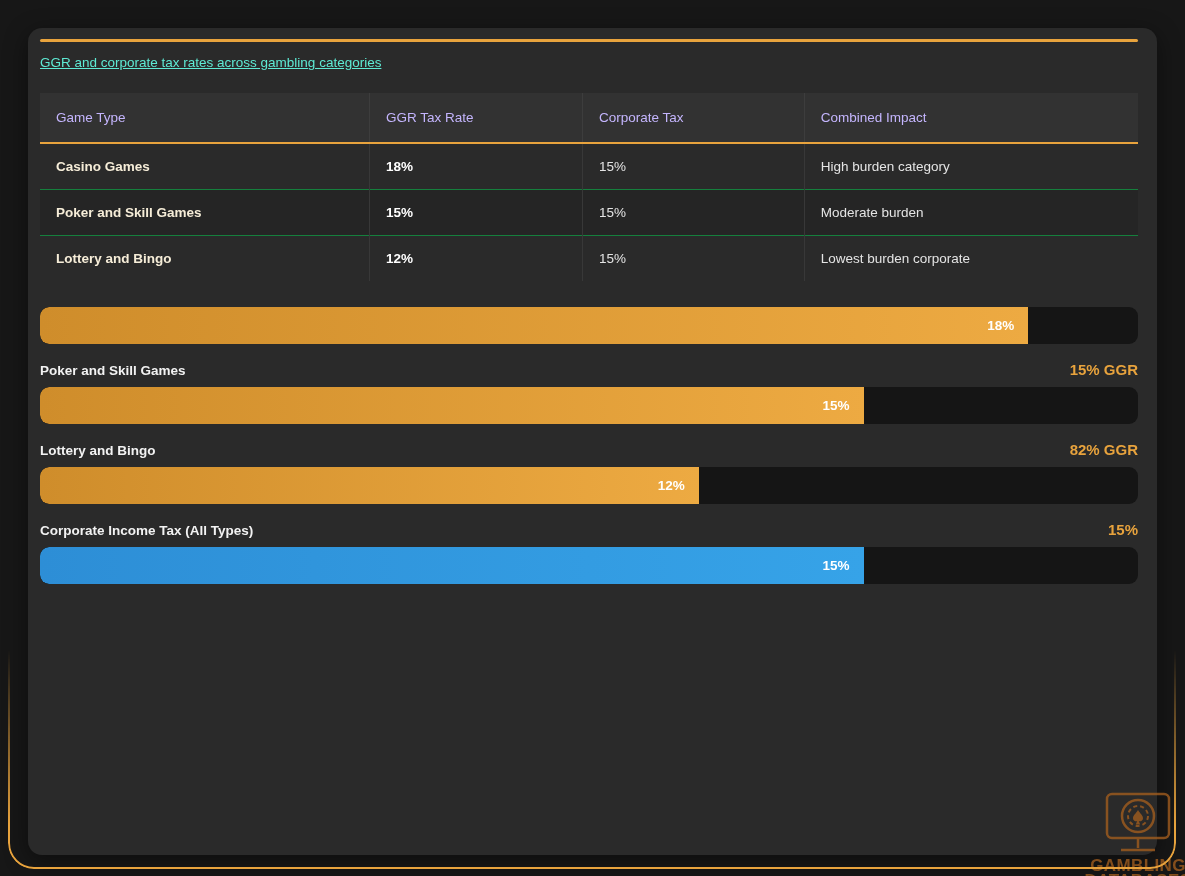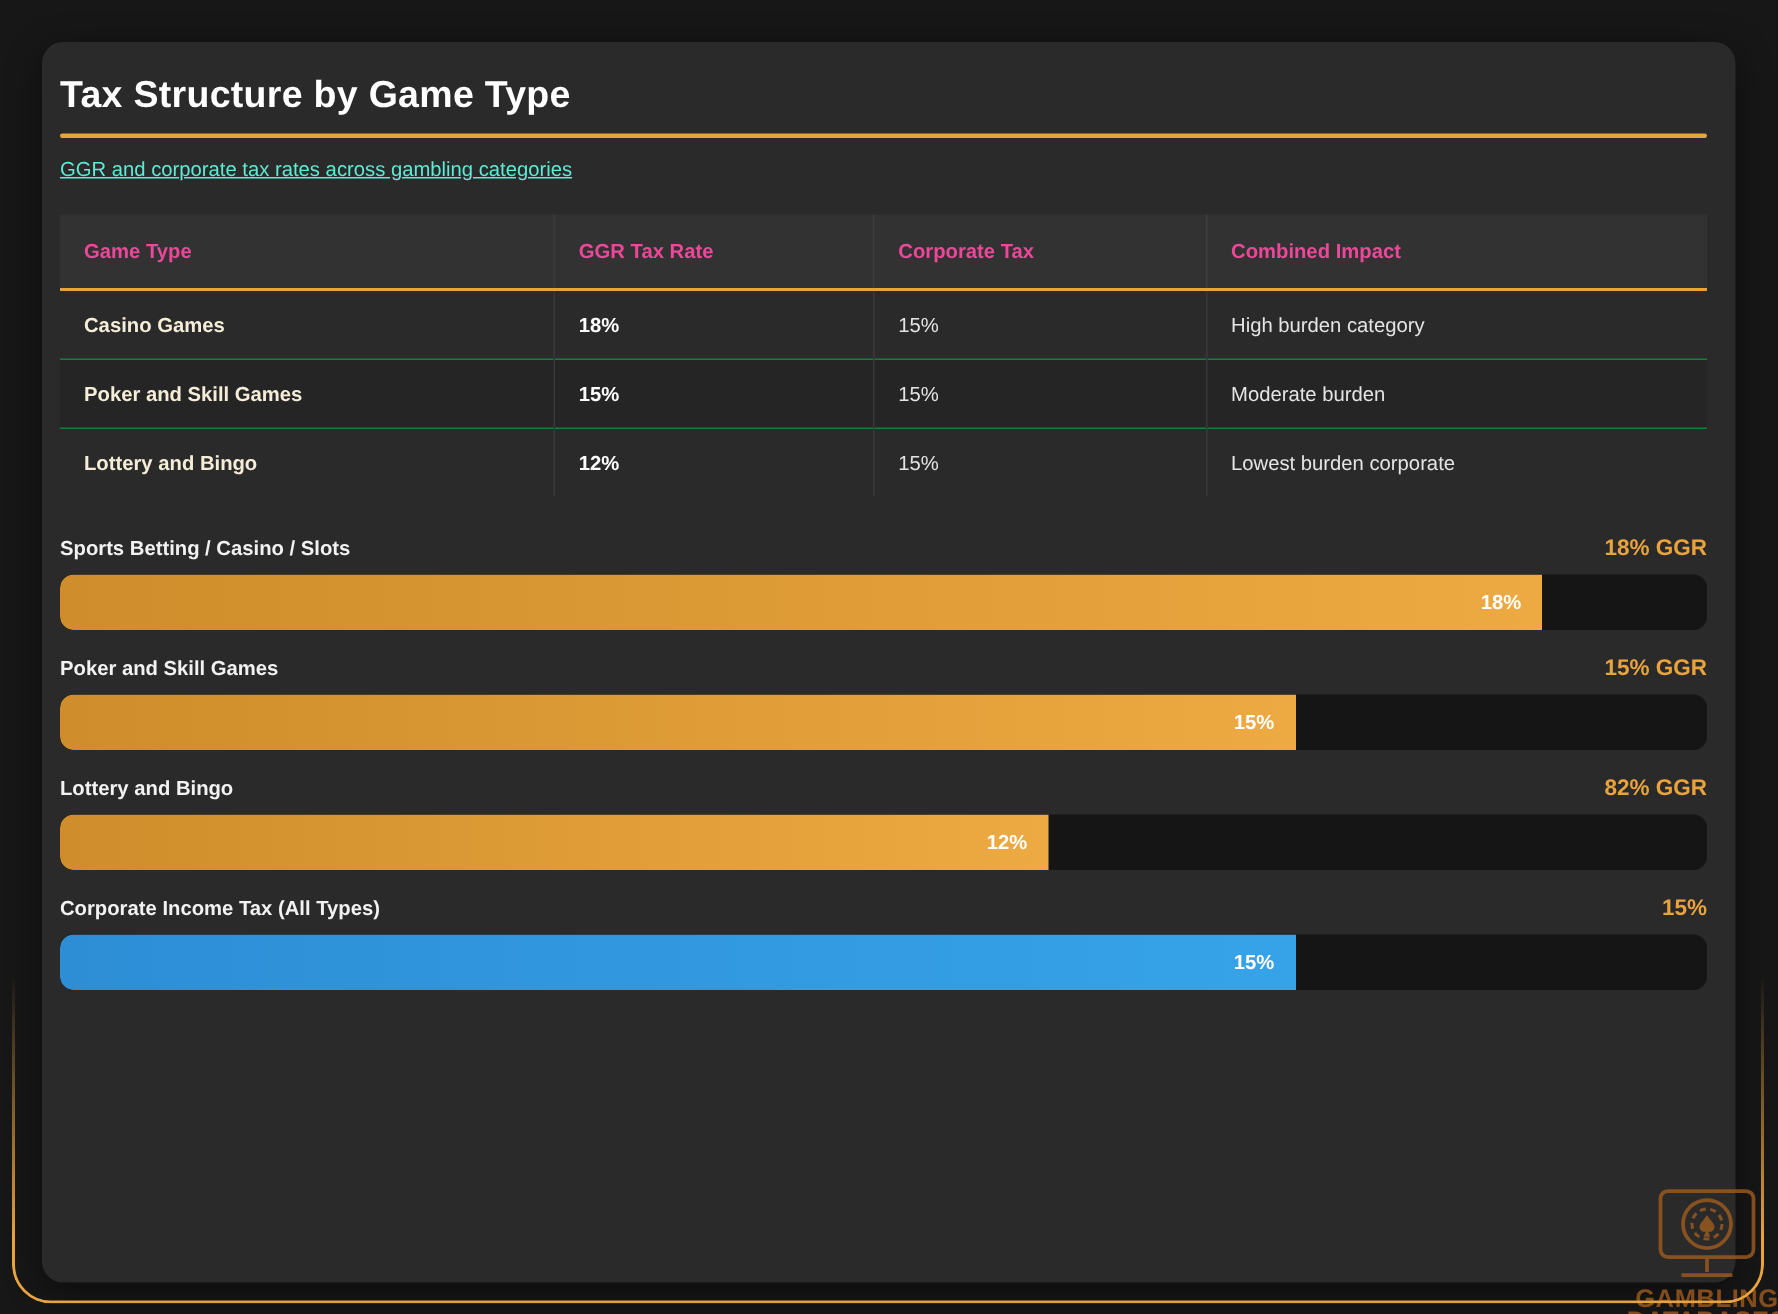--- a/index.html
+++ b/index.html
@@ -41,22 +41,22 @@
   }
   table.tax-table {
     margin-top: 23px;
     width: 100%;
     border-collapse: collapse;
     table-layout: fixed;
   }
   .tax-table th {
     text-align: left;
     font-size: 13.5px;
-    font-weight: 700;
-    color: #ec4899;
+    font-weight: 400;
+    color: #c4b5fd;
     background: #323232;
     padding: 17px 16px;
     border-left: 1px solid #3d3d3d;
   }
   .tax-table th:first-child { border-left: none; }
   .tax-table thead tr { border-bottom: 2px solid #E8A33D; }
   .tax-table td {
     font-size: 13.5px;
     color: #e4e4e4;
     padding: 15px 16px;
@@ -140,21 +140,20 @@
     font-weight: 800;
     line-height: 15px;
     letter-spacing: .4px;
     color: #a05c1e;
   }
 </style>
 </head>
 <body>
 
 <div class="card">
-  <div class="page-title">Tax Structure by Game Type</div>
   <div class="title-rule"></div>
   <div class="subtitle">GGR and corporate tax rates across gambling categories</div>
 
   <table class="tax-table">
     <colgroup>
         <col class="w1">
         <col class="w2">
         <col class="w3">
         <col class="w4">
       </colgroup>
@@ -187,24 +186,20 @@
     <td class="c-game">Lottery and Bingo</td>
     <td class="c-ggr">12%</td>
     <td class="c-corp">15%</td>
     <td class="c-impact">Lowest burden corporate</td>
   </tr>
 </tbody>
   </table>
 
   <div class="bars" id="bars-container">
   <div class="bar-group">
-    <div class="bar-label-row">
-      <span class="bar-title">Sports Betting / Casino / Slots</span>
-      <span class="bar-right-label">18% GGR</span>
-    </div>
     <div class="bar-track">
       <div class="bar-fill orange" style="width: 90%;">
         <span class="bar-value">18%</span>
       </div>
     </div>
   </div>
 
   <div class="bar-group">
     <div class="bar-label-row">
       <span class="bar-title">Poker and Skill Games</span>

